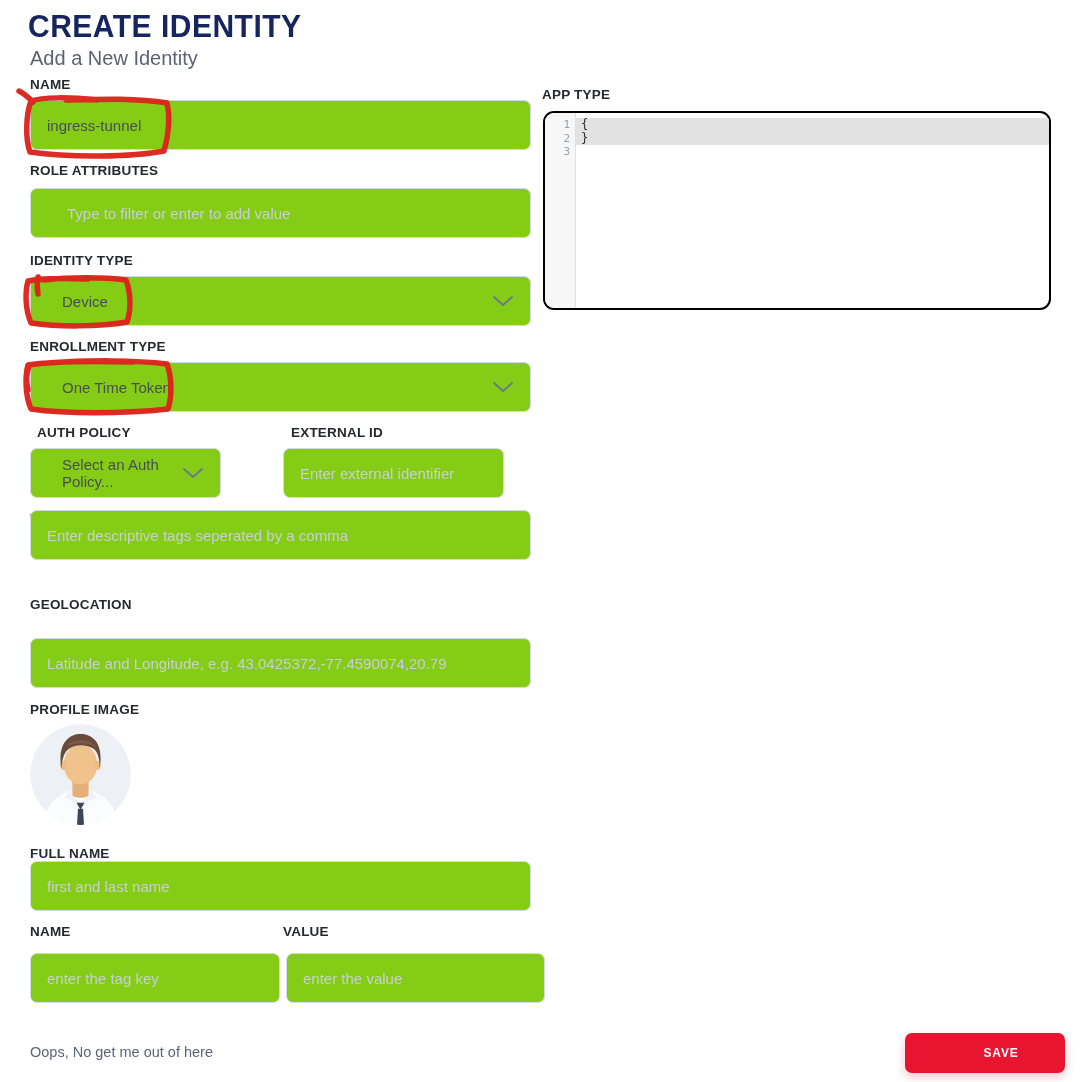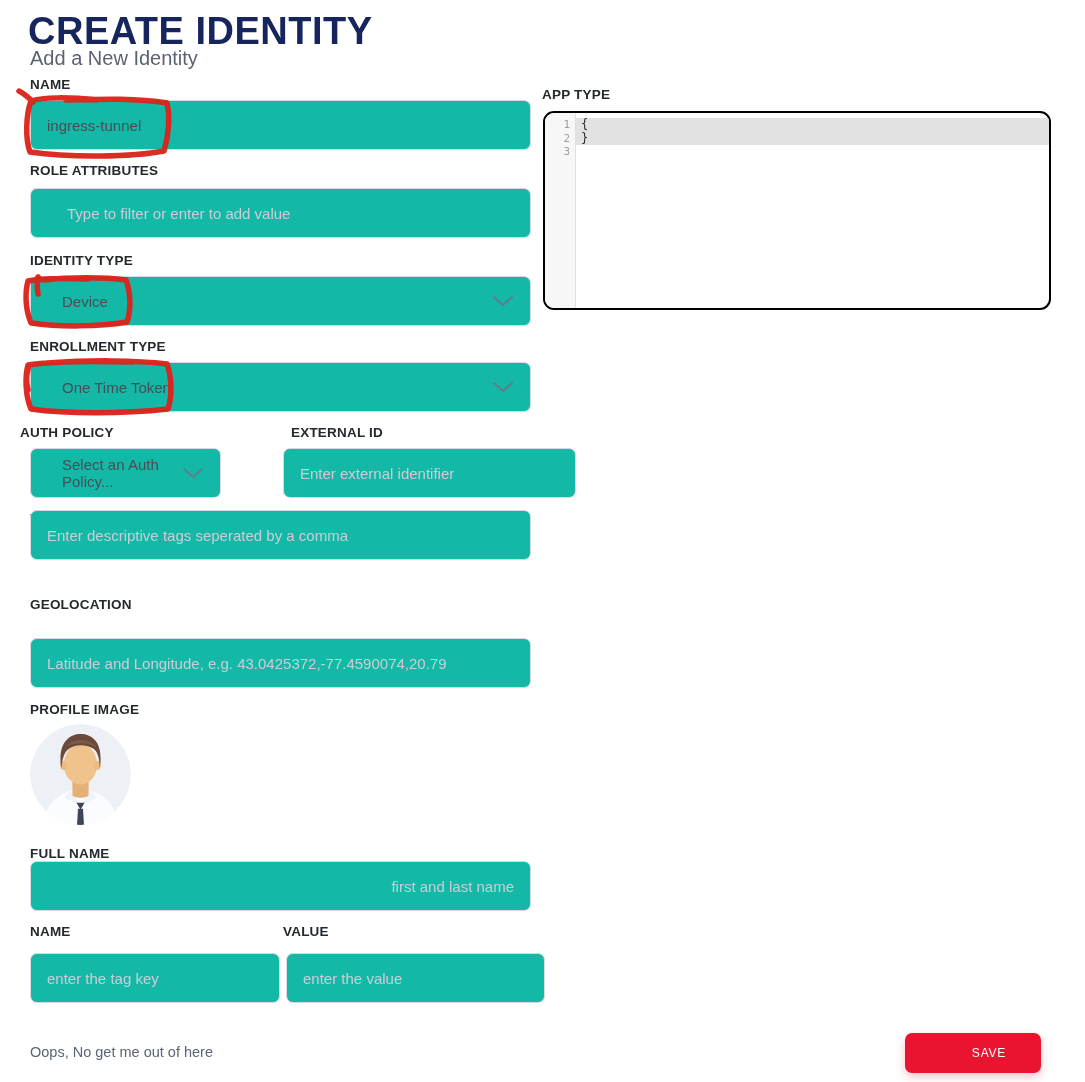--- a/index.html
+++ b/index.html
@@ -6,37 +6,37 @@
   html, body { background: #ffffff; }
   body {
     width: 1085px; height: 1082px;
     font-family: "Liberation Sans", sans-serif;
     position: relative; overflow: hidden;
   }
   .abs { position: absolute; }
 
   .page-title {
     left: 28px; top: 10px;
-    font-size: 38px; font-weight: 900; letter-spacing: 0.5px;
+    font-size: 30px; font-weight: 900; letter-spacing: 0.5px;
     color: #16255e;
     transform: scaleY(1.02);
   }
   .page-subtitle {
     left: 30px; top: 47px;
     font-size: 20px; color: #5b6370;
   }
 
   .flabel {
     font-size: 13.5px; font-weight: 600; color: #24292f; letter-spacing: 0.2px;
   }
 
   .field, .selectbox {
     height: 50px; width: 501px; left: 30px;
     border: 1px solid #d6dae2; border-radius: 7px;
-    background: #14b8a6;
+    background: #84cc16;
     font-family: "Liberation Sans", sans-serif;
     font-size: 15px; color: #494d55;
     padding: 0 16px;
     outline: none;
   }
   .field::placeholder { color: #c9ced6; opacity: 1; }
 
   .selectbox {
     display: flex; align-items: center; justify-content: space-between;
     cursor: pointer;
@@ -71,24 +71,24 @@
 
   
   .avatar { left: 30px; top: 724px; width: 101px; height: 101px; border-radius: 50%; overflow: hidden; }
 
   
   .cancel-link {
     left: 30px; top: 1044px;
     font-size: 14.5px; color: #5a6575; cursor: pointer; text-decoration: none;
   }
   .save-btn {
-    left: 905px; top: 1033px; width: 136px; height: 40px;
+    left: 905px; top: 1033px; width: 160px; height: 40px;
     background: #e81430; border: none; border-radius: 7px;
     color: #ffffff; font-family: "Liberation Sans", sans-serif;
-    font-size: 12px; font-weight: 400; letter-spacing: 0.8px;
+    font-size: 12px; font-weight: 700; letter-spacing: 0.8px;
     cursor: pointer;
     box-shadow: 0 4px 10px rgba(232, 20, 48, 0.25);
     padding-left: 32px;
   }
 
   .annotations { left: 0; top: 0; width: 1085px; height: 1082px; pointer-events: none; }
 </style>
 </head>
 <body>
 
@@ -110,29 +110,29 @@
 </div>
 
 <label class="abs flabel" style="left:30px; top:339px;">ENROLLMENT TYPE</label>
 <div class="abs selectbox" style="top:362px;">
   <span class="sel-text">One Time Token</span>
   <svg class="chev" width="22" height="12" viewBox="0 0 22 12">
       <path d="M2 2 L11 10 L20 2" stroke="#67788c" stroke-width="1.8" fill="none" stroke-linecap="round" stroke-linejoin="round"></path>
     </svg>
 </div>
 
-<label class="abs flabel" style="left:20px; top:425px;">AUTH POLICY</label>
+<label class="abs flabel" style="left:37px; top:425px;">AUTH POLICY</label>
 <label class="abs flabel" style="left:283px; top:425px;padding-left:8px;">EXTERNAL ID</label>
 <div class="abs selectbox" style="top:448px; width:191px;">
   <span class="sel-text">Select an Auth Policy...</span>
   <svg class="chev" width="22" height="12" viewBox="0 0 22 12">
       <path d="M2 2 L11 10 L20 2" stroke="#67788c" stroke-width="1.8" fill="none" stroke-linecap="round" stroke-linejoin="round"></path>
     </svg>
 </div>
-<input class="abs field" style="left: 283px; top: 448px; width: 293px;" placeholder="Enter external identifier">
+<input class="abs field" style="left: 283px; top: 448px; width: 221px;" placeholder="Enter external identifier">
 
 <label class="abs flabel" style="left:30px; top:511px;">TAG CLOUD</label>
 <input class="abs field" style="top: 510px;" placeholder="Enter descriptive tags seperated by a comma">
 
 <label class="abs flabel" style="left:30px; top:597px;">GEOLOCATION</label>
 <input class="abs field" style="top: 638px;" placeholder="Latitude and Longitude, e.g. 43.0425372,-77.4590074,20.79">
 
 <label class="abs flabel" style="left:30px; top:702px;">PROFILE IMAGE</label>
 <div class="abs avatar">
   <svg width="101" height="101" viewBox="0 0 100 100">
@@ -157,21 +157,21 @@
       <path d="M31,44 C27,20 38,10 50,10 C63,10 73,20 69,44 C69,32 66,26 62,24 C55,20 44,20 38,25 C34,28 32,34 31,44 Z" fill="#6a4a3a"></path>
       <path d="M36,22 C42,14 60,14 66,23 C58,18 45,18 36,22 Z" fill="#7b5a48"></path>
 
       <path d="M46,78 L54,78 L50,85 Z" fill="#3d4557"></path>
       <path d="M47.5,84 L52.5,84 L53.5,101 L46.5,101 Z" fill="#3d4557"></path>
     </g>
   </svg>
 </div>
 
 <label class="abs flabel" style="left:30px; top:838px;margin-top:8px;">FULL NAME</label>
-<input class="abs field" style="top: 861px; text-align: right;" placeholder="first and last name">
+<input class="abs field" style="top: 861px;" placeholder="first and last name">
 
 <label class="abs flabel" style="left:30px; top:924px;">NAME</label>
 <label class="abs flabel" style="left:283px; top:924px;">VALUE</label>
 <input class="abs field" style="left: 30px; top: 953px; width: 250px;" placeholder="enter the tag key">
 <input class="abs field" style="left: 286px; top: 953px; width: 259px;" placeholder="enter the value">
 
 <label class="abs flabel" style="left:542px; top:87px;">APP TYPE</label>
 <div class="abs editor">
   <div class="editor-inner">
     <div class="gutter">

